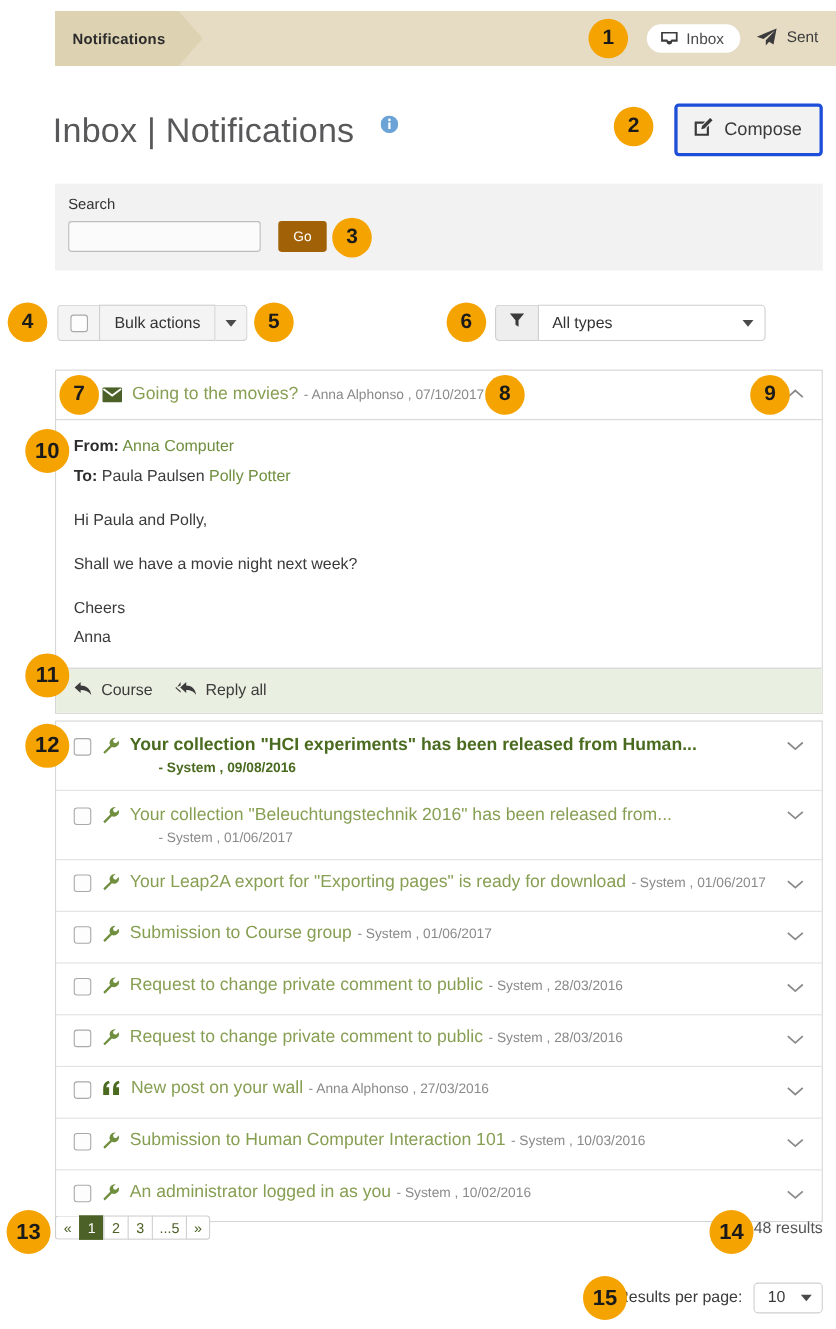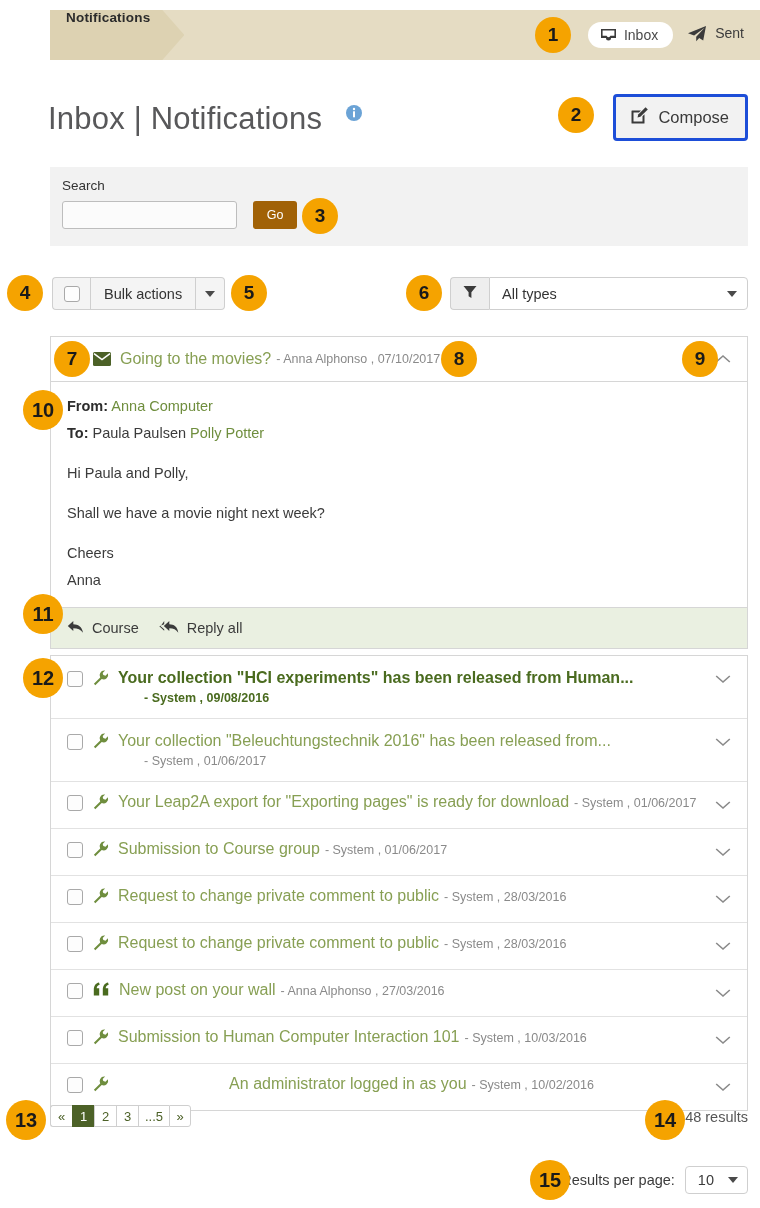--- a/index.html
+++ b/index.html
@@ -21,21 +21,21 @@
     position: absolute;
     left: 50px; top: 10px;
     width: 710px; height: 50px;
     background: #e5dcc3;
   }
   .crumb {
     position: absolute;
     left: 0; top: 0;
     height: 50px;
     padding: 0 34px 0 16px;
-    display: flex; align-items: flex-start;
+    display: flex; align-items: center;
     background: #ddd2b2;
     color: #2b2b2b;
     font-size: 13.5px;
     font-weight: bold;
     letter-spacing: .2px;
     clip-path: polygon(0 0, calc(100% - 22px) 0, 100% 50%, calc(100% - 22px) 100%, 0 100%);
   }
   .topbar-right {
     position: absolute;
     right: 16px; top: 0;
@@ -166,21 +166,21 @@
     border-left: 5px solid transparent;
     border-right: 5px solid transparent;
     border-top: 6px solid #4a4a4a;
   }
 
   .filter-group {
     position: absolute;
     left: 450px; top: 277px;
     display: flex;
     height: 33px;
-    width: 298px;
+    width: 246px;
   }
   .filter-icon-cell {
     width: 38px;
     display: flex; align-items: center; justify-content: center;
     background: #eeeeee;
     border: 1px solid #cfcfcf;
     border-right: none;
     border-radius: 4px 0 0 4px;
   }
   .filter-select {
@@ -262,21 +262,21 @@
     background: #ffffff;
   }
   .list-row {
     position: relative;
     display: flex;
     align-items: flex-start;
     padding: 11px 42px 11px 16px;
     border-bottom: 1px solid #e2e2e2;
     min-height: 24px;
   }
-  .list-row:last-child { border-bottom: none; text-align: center; }
+  .list-row:last-child { border-bottom: none; }
   .list-row.two-line { padding-top: 13px; padding-bottom: 13px; }
   .row-main { flex: 1; }
   .row-icon { margin: 1px 9px 0 10px; display: flex; }
   .subject {
     color: #879f53;
     font-size: 16px;
   }
   .subject.unread {
     color: #4a6b1f;
     font-weight: bold;

